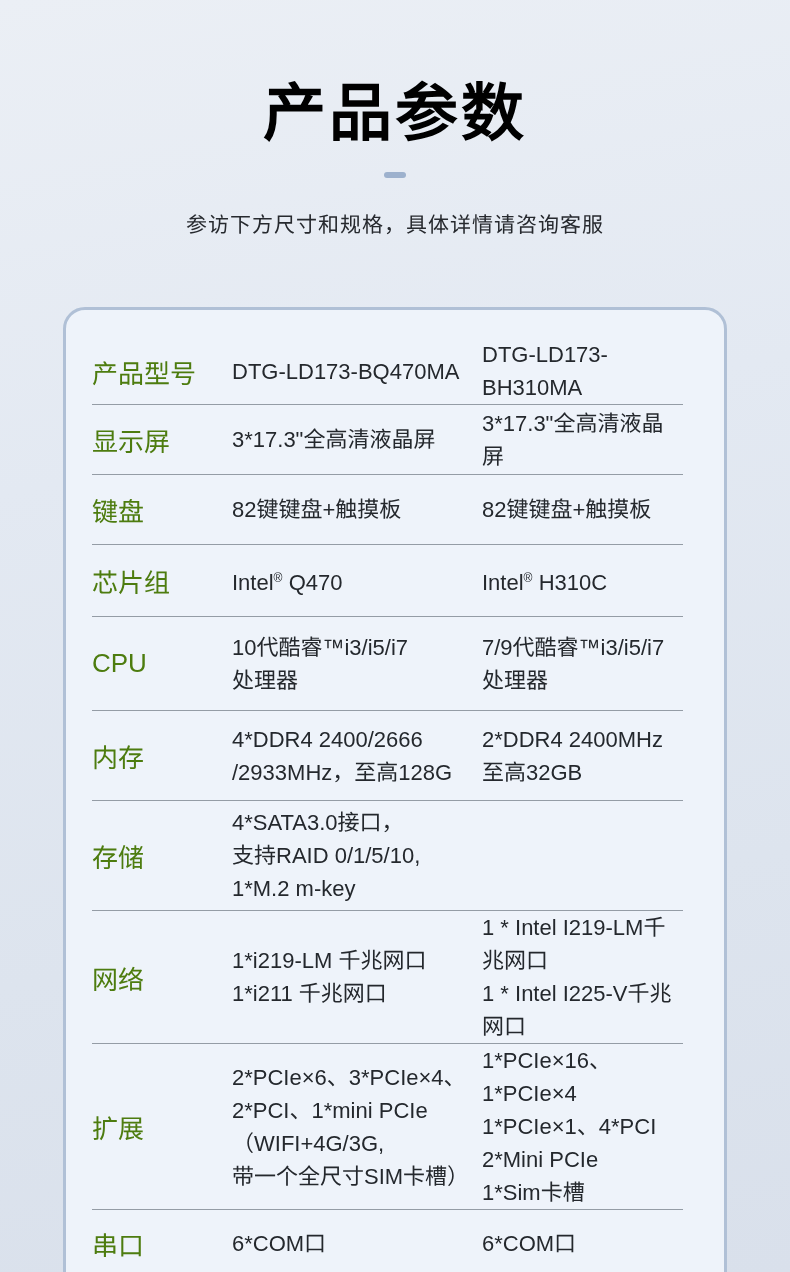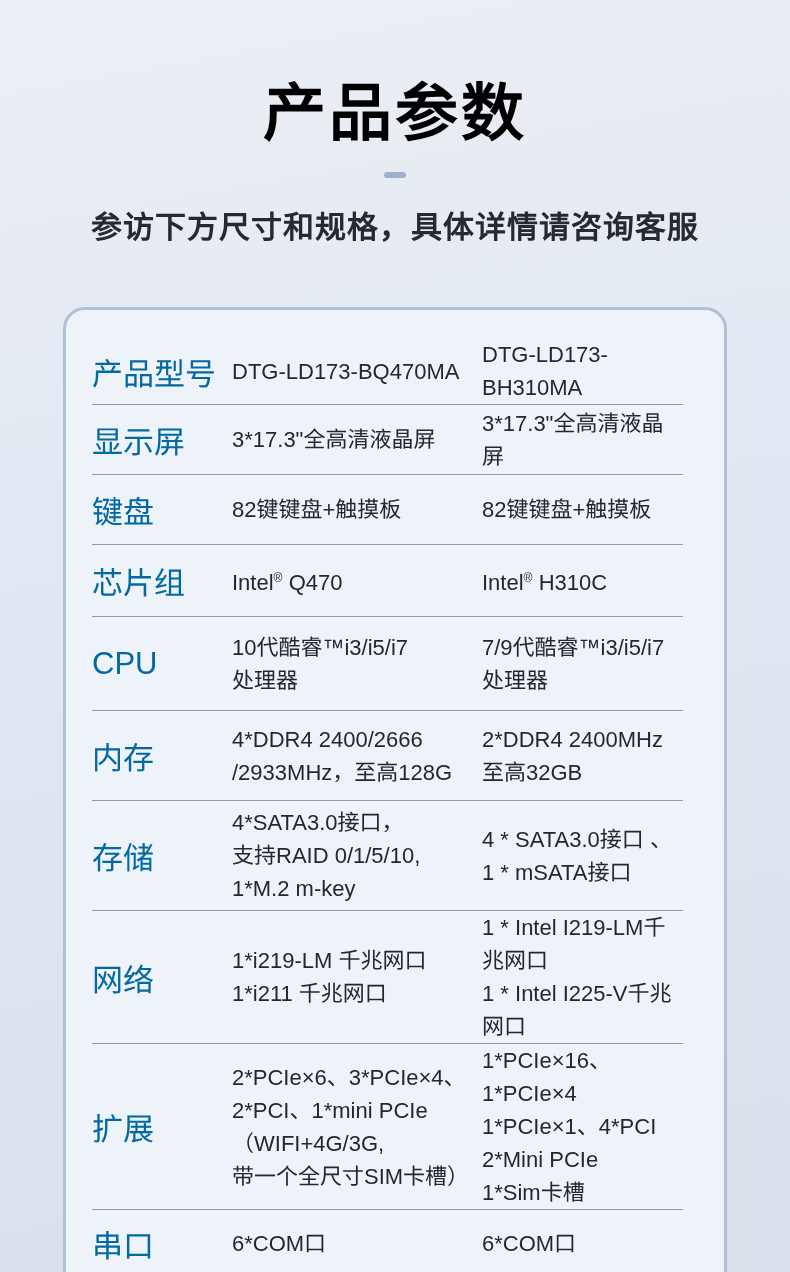--- a/index.html
+++ b/index.html
@@ -26,23 +26,23 @@
     color: #000000;
   }
   .title-dash {
     width: 22px;
     height: 6px;
     border-radius: 3px;
     background: #9db1cd;
     margin: 27px auto 0;
   }
   .page-subtitle {
-    margin-top: 24px;
-    font-size: 31px;
-    font-weight: 700;
+    margin-top: 30px;
+    font-size: 21px;
+    font-weight: 400;
     letter-spacing: 1px;
     color: #26292e;
   }
 
   
   .spec-panel {
     position: absolute;
     left: 63px;
     top: 307px;
     width: 664px;
@@ -69,23 +69,23 @@
   .spec-row:nth-child(7)  { min-height: 110px; }
   .spec-row:nth-child(8)  { min-height: 90px; }
   .spec-row:nth-child(9)  { min-height: 130px; }
   .spec-row:nth-child(10) { min-height: 68px; }
   .spec-row:nth-child(11) { min-height: 70px; }
 
   .cell { box-sizing: border-box; }
   .cell-label {
     width: 140px;
     flex: 0 0 140px;
-    font-size: 31px;
+    font-size: 26px;
     font-weight: 400;
-    color: #0369a1;
+    color: #4d7c0f;
   }
   .cell-value {
     font-size: 22px;
     line-height: 33px;
     white-space: pre-line;
     color: #24282d;
   }
   .cell-col1 { width: 250px; flex: 0 0 250px; padding-right: 14px; }
   .cell-col2 { flex: 1 1 auto; }
   .cell-value sup { font-size: 0.55em; }
@@ -139,22 +139,20 @@
 /2933MHz，至高128G</div>
     <div class="cell cell-col2 cell-value">2*DDR4 2400MHz
 至高32GB</div>
   </div>
 
   <div class="spec-row">
     <div class="cell cell-label">存储</div>
     <div class="cell cell-col1 cell-value">4*SATA3.0接口，
 支持RAID 0/1/5/10,
 1*M.2 m-key</div>
-    <div class="cell cell-col2 cell-value">4 * SATA3.0接口 、
-1 * mSATA接口</div>
   </div>
 
   <div class="spec-row">
     <div class="cell cell-label">网络</div>
     <div class="cell cell-col1 cell-value">1*i219-LM 千兆网口
 1*i211 千兆网口</div>
     <div class="cell cell-col2 cell-value">1 * Intel I219-LM千兆网口
 1 * Intel I225-V千兆网口</div>
   </div>
 

